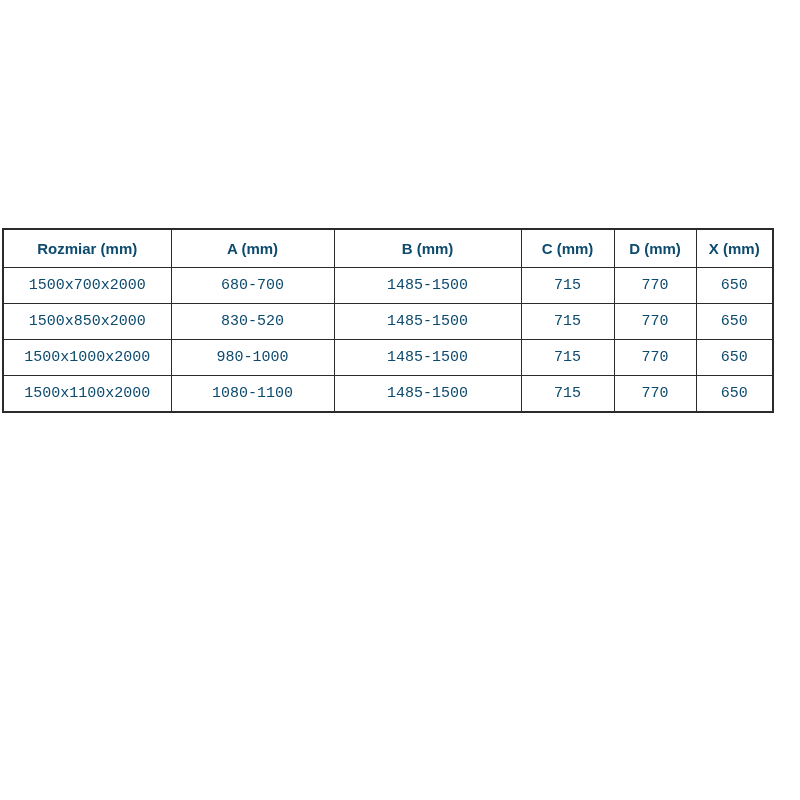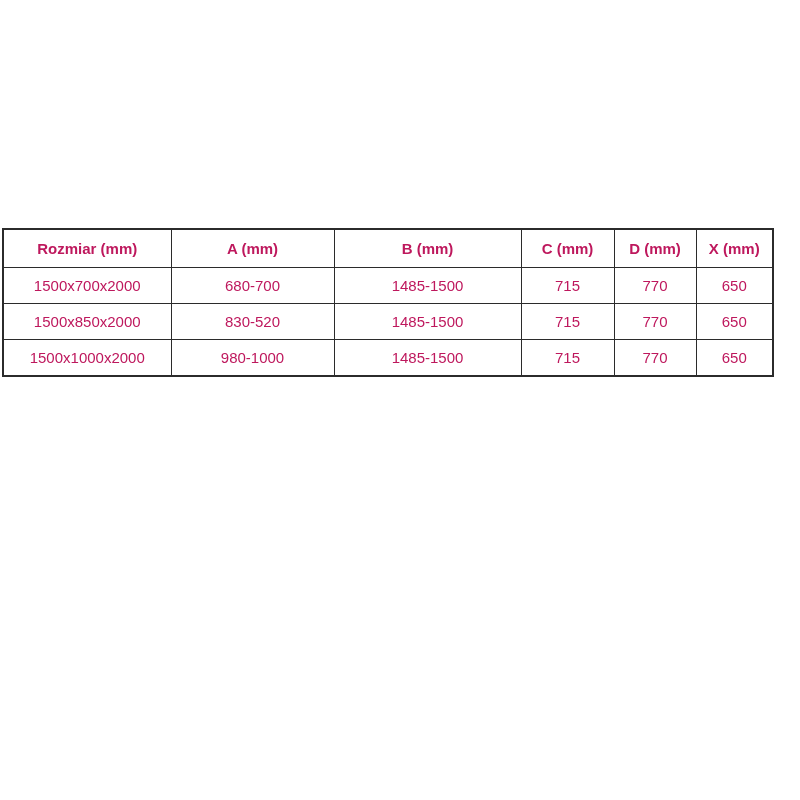--- a/index.html
+++ b/index.html
@@ -21,32 +21,33 @@
     width: 770px;
     background: #ffffff;
     border: 2px solid #2b2b2b;
   }
   table.spec-table th,
   table.spec-table td {
     border: 1px solid #2b2b2b;
     text-align: center;
     vertical-align: middle;
     padding: 0;
-    color: #be185d;
+    color: #0c4a6e;
     font-size: 15px;
     overflow: hidden;
     white-space: nowrap;
   }
   table.spec-table th {
     height: 37px;
     font-weight: bold;
   }
   table.spec-table td {
     height: 35px;
     font-weight: normal;
+    font-family: Liberation Mono, monospace;
   }
 </style>
 </head>
 <body>
 
 <div class="table-wrap">
   <table class="spec-table">
     <colgroup>
       <col style="width:168px">
       <col style="width:163px">
@@ -83,15 +84,23 @@
         <td>650</td>
       </tr>
       <tr>
         <td>1500x1000x2000</td>
         <td>980-1000</td>
         <td>1485-1500</td>
         <td>715</td>
         <td>770</td>
         <td>650</td>
       </tr>
+      <tr>
+        <td>1500x1100x2000</td>
+        <td>1080-1100</td>
+        <td>1485-1500</td>
+        <td>715</td>
+        <td>770</td>
+        <td>650</td>
+      </tr>
     </tbody>
   </table>
 </div>
 
 </body></html>

